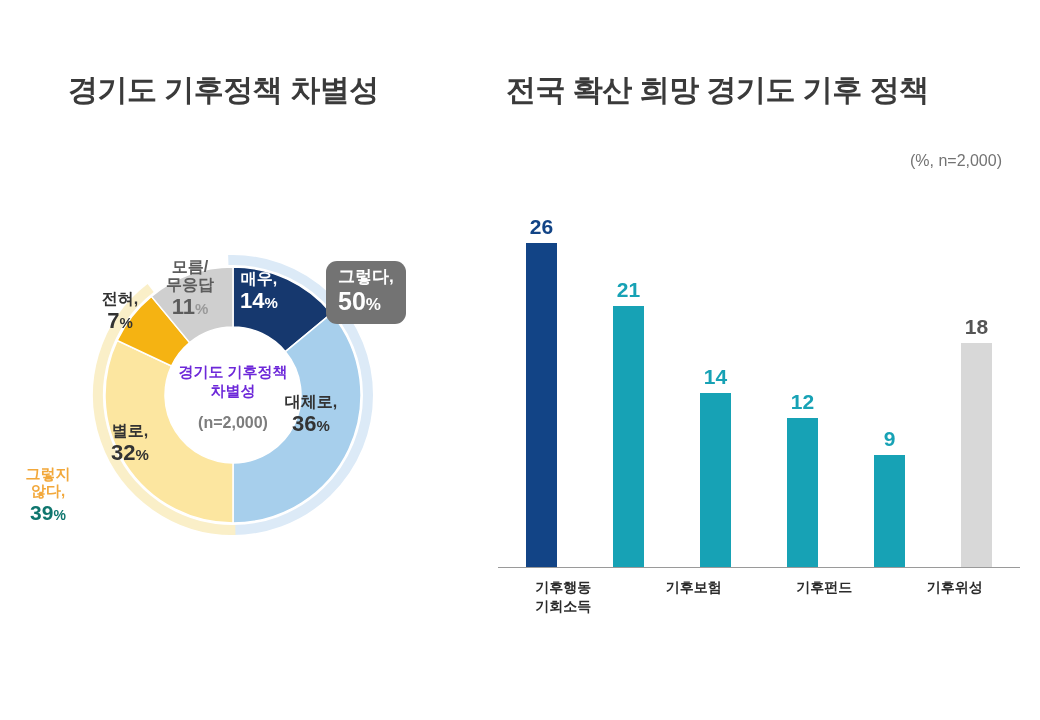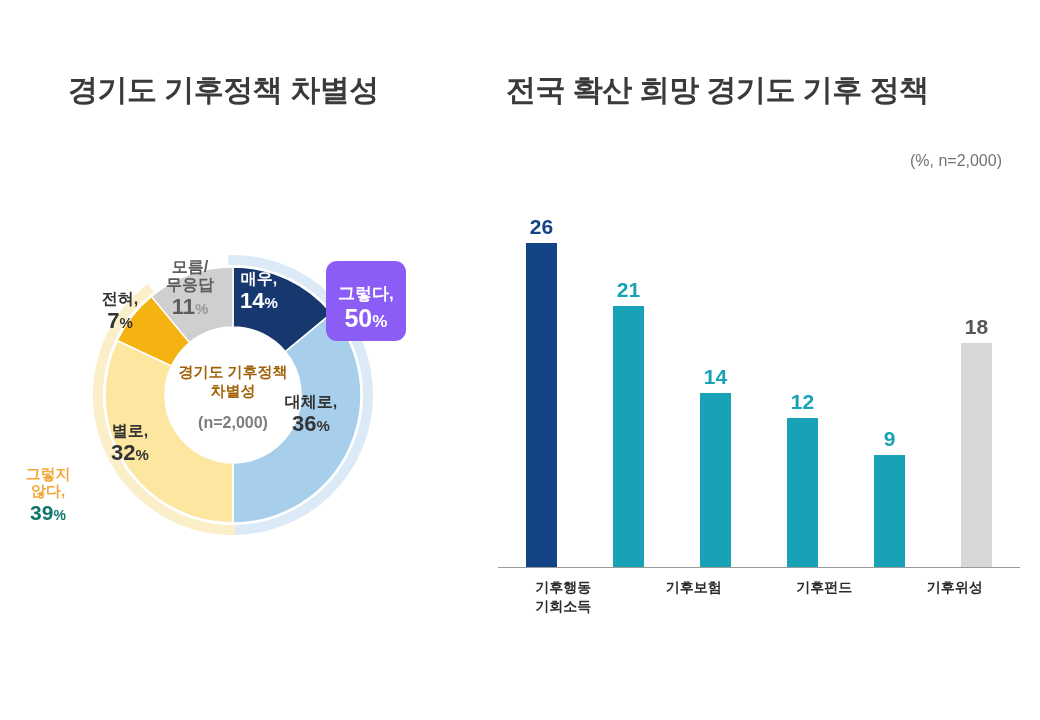--- a/index.html
+++ b/index.html
@@ -42,31 +42,31 @@
   .lbl-gray { color:#5c5c5c; }
   .lbl-gray .pc { color:#9a9a9a; }
 
   
   .hub {
     position:absolute;
     text-align:center;
     white-space:nowrap;
     line-height:1.25;
   }
-  .hub .h1 { font-size:15px; font-weight:bold; color:#a16207; display:block; }
+  .hub .h1 { font-size:15px; font-weight:bold; color:#6d28d9; display:block; }
   .hub .h2 { font-size:16px; font-weight:bold; color:#7d7d7d; display:block; margin-top:12px; }
 
   
   .callout {
     position:absolute;
-    background:#8b5cf6;
+    background:#737373;
     border-radius:11px;
     color:#ffffff;
-    text-align:center;
-    padding:24px 12px 9px 12px;
+    text-align:left;
+    padding:7px 12px 9px 12px;
     line-height:1.1;
     white-space:nowrap;
   }
   .callout .nm { display:block; font-size:17px; font-weight:bold; }
   .callout .vl { display:block; font-size:25px; font-weight:bold; margin-top:1px; }
   .callout .vl .pc { font-size:17px; }
 
   
   .outer-label {
     position:absolute;

